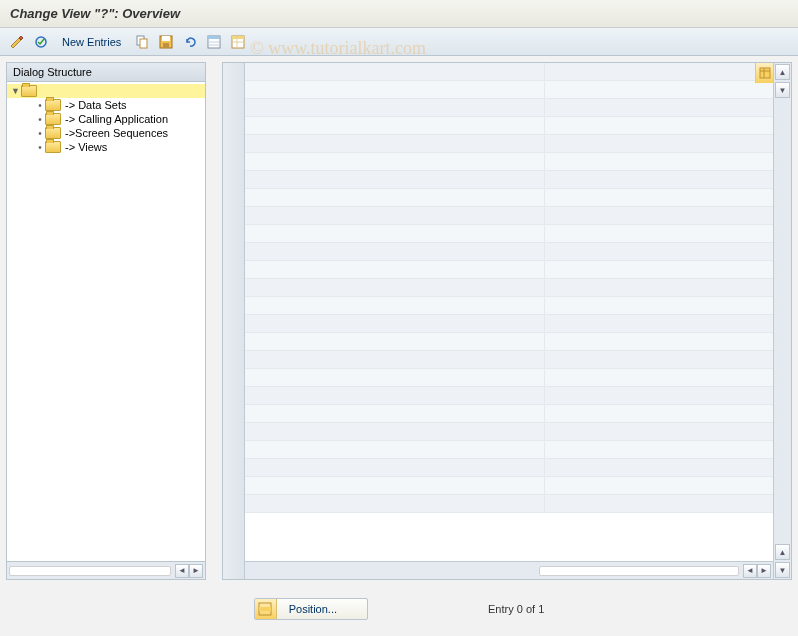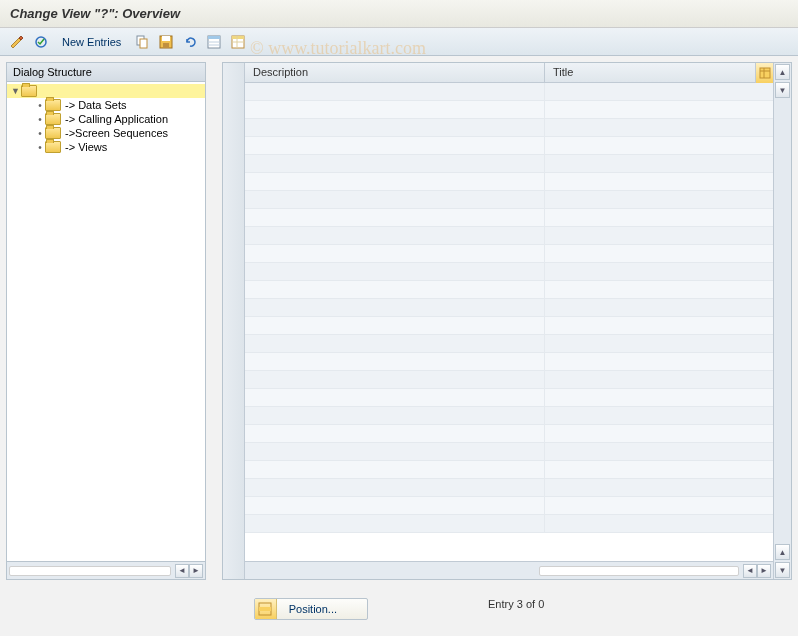--- a/index.html
+++ b/index.html
@@ -48,21 +48,21 @@
     .grid-row:nth-child(odd) { background: #eef2f6; }
     .gr-cell-desc { flex: 0 0 300px; border-right: 1px solid #e4e9ee; }
     .gr-cell-title { flex: 1; }
     .grid-vscroll { width: 18px; background: #e4eaf0; border-left: 1px solid #c0cad4; display: flex; flex-direction: column; }
     .vs-arrow { height: 16px; background: linear-gradient(#fff,#e0e6ec); border: 1px solid #b8c4ce; margin: 1px; display: flex; align-items: center; justify-content: center; font-size: 8px; color: #556; cursor: pointer; }
     .vs-track { flex: 1; }
     .grid-hscroll { height: 18px; background: #e4eaf0; border-top: 1px solid #c0cad4; display: flex; align-items: center; justify-content: flex-end; padding: 0 2px; }
     .hs-handle { width: 200px; height: 10px; background: #fff; border: 1px solid #d0d0d0; margin-right: 4px; border-radius: 2px; }
     .hs-arrow { width: 14px; height: 14px; background: linear-gradient(#fff,#e0e6ec); border: 1px solid #b8c4ce; display: flex; align-items: center; justify-content: center; font-size: 8px; color: #556; cursor: pointer; }
     
-    .footer { display: flex; justify-content: center; gap: 120px; padding: 12px 16px 8px; }
+    .footer { display: flex; align-items: center; justify-content: center; gap: 120px; padding: 12px 16px 8px; }
     .position-btn { display: flex; align-items: center; border: 1px solid #b8c4ce; background: linear-gradient(#fdfdfb,#f0efe6); height: 22px; cursor: pointer; border-radius: 2px; overflow: hidden; }
     .position-btn .pb-icon { width: 22px; height: 100%; background: linear-gradient(#fff0c0,#f8d060); border-right: 1px solid #d8c070; display: flex; align-items: center; justify-content: center; }
     .position-btn .pb-label { padding: 0 30px 0 12px; color: #003366; }
     .entry-status { color: #333; }
     
     svg { display: block; }
   </style>
 </head>
 <body>
 
@@ -157,24 +157,20 @@
       <span class="sb-handle"></span>
       <span class="sb-arrow">◄</span>
       <span class="sb-arrow">►</span>
     </div>
   </div>
 
   <div class="content">
     <div class="grid-wrap">
       <div class="grid-left-gutter"></div>
       <div class="grid-body">
-        <div class="grid-header">
-          <div class="gh-cell gh-desc">Description</div>
-          <div class="gh-cell gh-title">Title</div>
-        </div>
         <div class="grid-rows" id="grid-rows">
             <div class="grid-row">
               <div class="gr-cell-desc"></div>
               <div class="gr-cell-title"></div>
             </div>
             <div class="grid-row">
               <div class="gr-cell-desc"></div>
               <div class="gr-cell-title"></div>
             </div>
             <div class="grid-row">
@@ -297,14 +293,14 @@
 <div class="footer">
   <div class="position-btn">
     <span class="pb-icon">
       <svg width="14" height="14" viewBox="0 0 14 14">
           <rect x="1" y="1" width="12" height="12" fill="none" stroke="#c09030"></rect>
           <rect x="1" y="5" width="12" height="4" fill="#f8d060"></rect>
         </svg>
     </span>
     <span class="pb-label">Position...</span>
   </div>
-  <div class="entry-status">Entry 3 of 0</div>
+  <div class="entry-status">Entry 0 of 1</div>
 </div>
 
 </body></html>

